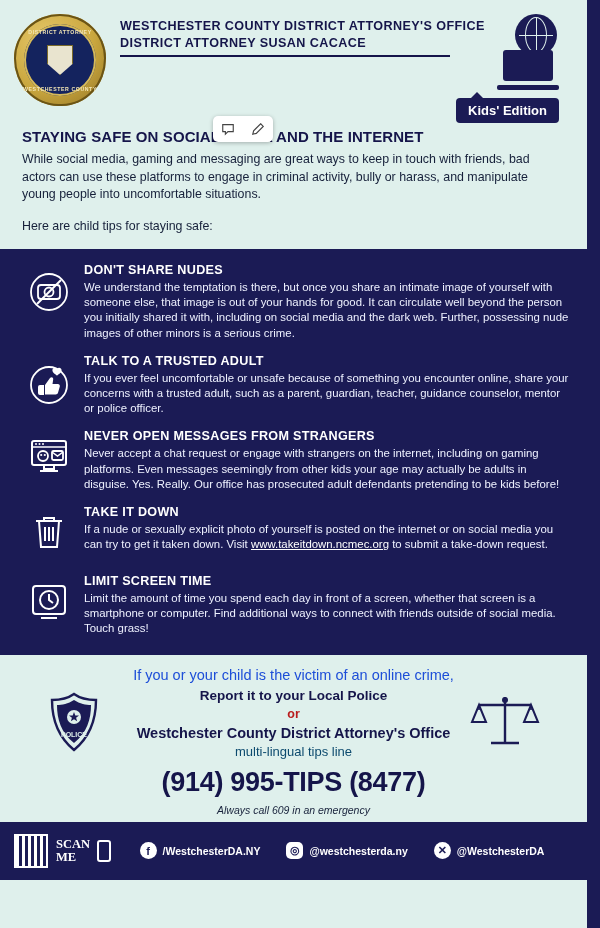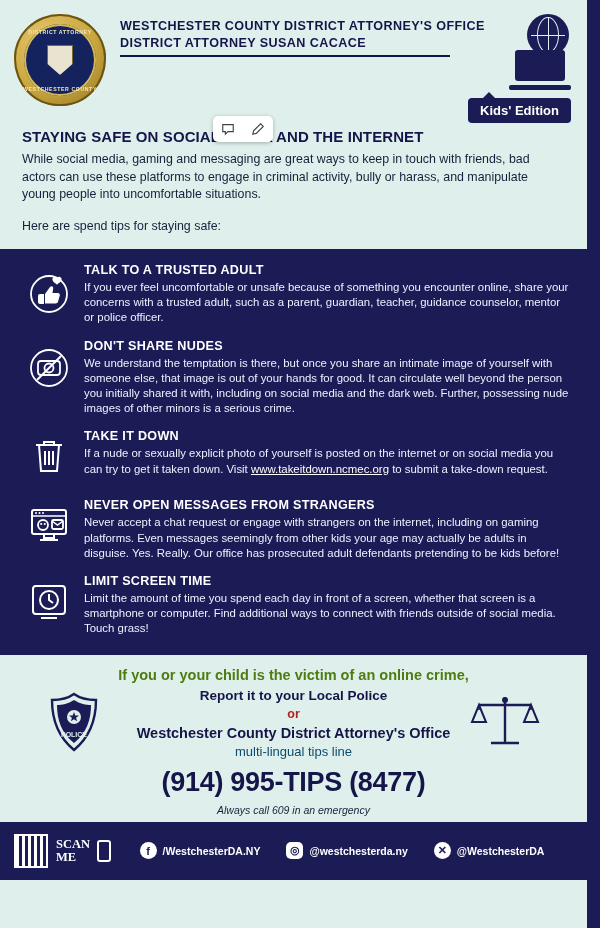--- a/index.html
+++ b/index.html
@@ -48,21 +48,21 @@
 
   .head-text { flex:1; padding-left:14px; padding-top:6px; }
   .head-line1, .head-line2 {
     color:#15154a; font-weight:bold; font-size:12.6px; letter-spacing:.4px; line-height:17px;
   }
   .big-title { margin-top:8px; font-size:30px; font-weight:bold; letter-spacing:-.2px; }
   .big-title .digital { background:#b9d4ea; color:#1b2a5e; padding:0 4px; }
   .big-title .safety { color:#15154a; }
   .rule { height:2px; background:#15154a; width:330px; margin-top:3px; }
 
-  .dev-art { position:absolute; right:16px; top:14px; width:86px; height:96px; }
+  .dev-art { position:absolute; right:28px; top:14px; width:86px; height:96px; }
   .globe { position:absolute; right:2px; top:0; width:42px; height:42px; border-radius:50%; background:#1b1b55; }
   .globe:before {
     content:""; position:absolute; left:50%; top:3px; bottom:3px; width:1px; background:#dff0ec;
   }
   .globe:after {
     content:""; position:absolute; left:4px; right:4px; top:50%; height:1px; background:#dff0ec;
   }
   .globe .ring {
     position:absolute; left:10px; top:3px; width:22px; height:36px;
     border:1px solid #dff0ec; border-radius:50%;
@@ -106,21 +106,21 @@
     flex:0 0 62px; width:62px; height:56px; display:flex; align-items:flex-start; justify-content:center;
     padding-top:4px;
   }
   .tip .body { flex:1; padding-left:4px; }
   .tip h3 { margin:0 0 3px 0; font-size:12.6px; font-weight:bold; letter-spacing:.3px; }
   .tip p { margin:0; font-size:11.4px; line-height:15.2px; color:#eef1ff; }
   .tip a { color:#ffffff; text-decoration:underline; }
 
   
   .contact { background:#dff0ec; text-align:center; padding:12px 10px 6px 10px; position:relative; }
-  .contact .l1 { font-size:14.5px; font-weight:bold; color:#4d7c0f; }
+  .contact .l1 { font-size:14.5px; font-weight:normal; color:#1d4ed8; }
   .contact .l2 { font-size:13.5px; font-weight:bold; color:#15154a; margin-top:5px; }
   .contact .l3 { font-size:12.5px; font-weight:bold; color:#b91c1c; margin-top:4px; }
   .contact .l4 { font-size:14.5px; font-weight:bold; color:#15154a; margin-top:4px; }
   .contact .l5 { font-size:13px; color:#0c4a6e; margin-top:3px; }
   .contact .phone { font-size:27px; font-weight:bold; color:#15154a; margin-top:8px; letter-spacing:-.3px; }
   .contact .note { font-size:10.5px; font-style:italic; color:#16203a; margin-top:6px; }
   .badge-art { position:absolute; left:46px; top:36px; width:56px; height:62px; }
   .scales-art { position:absolute; right:46px; top:36px; width:72px; height:58px; }
 
   
@@ -182,67 +182,52 @@
         <svg width="14" height="14" viewBox="0 0 16 16">
             <path d="M11 2l3 3-8 8-4 1 1-4z" fill="none" stroke="#444" stroke-width="1.3"></path>
           </svg>
       </span>
     </div>
   </div>
 
   <div class="intro">
     <h2>STAYING SAFE ON SOCIAL MEDIA AND THE INTERNET</h2>
     <p>While social media, gaming and messaging are great ways to keep in touch with friends, bad actors can use these platforms to engage in criminal activity, bully or harass, and manipulate young people into uncomfortable situations.</p>
-    <p class="tips">Here are spend tips for staying safe:</p>
+    <p class="tips">Here are child tips for staying safe:</p>
   </div>
 
   <div class="tips-block">
+
+    <div class="tip">
+      <div class="icon-wrap">
+        <svg width="50" height="50" viewBox="0 0 50 50">
+          <circle cx="25" cy="25" r="18" fill="none" stroke="#fff" stroke-width="1.8"></circle>
+          <rect x="14" y="18" width="22" height="14" rx="3" fill="none" stroke="#fff" stroke-width="1.8"></rect>
+          <circle cx="25" cy="25" r="4.5" fill="none" stroke="#fff" stroke-width="1.8"></circle>
+          <line x1="13" y1="37" x2="37" y2="13" stroke="#fff" stroke-width="2"></line>
+        </svg>
+      </div>
+      <div class="body">
+        <h3>DON'T SHARE NUDES</h3>
+        <p>We understand the temptation is there, but once you share an intimate image of yourself with someone else, that image is out of your hands for good. It can circulate well beyond the person you initially shared it with, including on social media and the dark web. Further, possessing nude images of other minors is a serious crime.</p>
+      </div>
+    </div>
 
     <div class="tip">
       <div class="icon-wrap">
         <svg width="50" height="50" viewBox="0 0 50 50">
           <circle cx="25" cy="27" r="18" fill="none" stroke="#fff" stroke-width="1.8"></circle>
           <path d="M20 27v10h-4a2 2 0 0 1-2-2v-6a2 2 0 0 1 2-2z" fill="#fff"></path>
           <path d="M21 27l5-7c1.2-1.6 3.6-.6 3.2 1.4L28.5 26h5.3c1.4 0 2.4 1.3 2 2.6l-1.8 6.1c-.3 1-1.2 1.7-2.3 1.7H21z" fill="#fff"></path>
           <path d="M33 11c1.4-2 4.6-1.2 4.6 1.3 0 2.3-3.2 4.3-4.6 5.3-1.4-1-4.6-3-4.6-5.3 0-2.5 3.2-3.3 4.6-1.3z" fill="#fff"></path>
         </svg>
       </div>
       <div class="body">
         <h3>TALK TO A TRUSTED ADULT</h3>
         <p>If you ever feel uncomfortable or unsafe because of something you encounter online, share your concerns with a trusted adult, such as a parent, guardian, teacher, guidance counselor, mentor or police officer.</p>
-      </div>
-    </div>
-
-    <div class="tip">
-      <div class="icon-wrap">
-        <svg width="50" height="50" viewBox="0 0 50 50">
-          <circle cx="25" cy="25" r="18" fill="none" stroke="#fff" stroke-width="1.8"></circle>
-          <rect x="14" y="18" width="22" height="14" rx="3" fill="none" stroke="#fff" stroke-width="1.8"></rect>
-          <circle cx="25" cy="25" r="4.5" fill="none" stroke="#fff" stroke-width="1.8"></circle>
-          <line x1="13" y1="37" x2="37" y2="13" stroke="#fff" stroke-width="2"></line>
-        </svg>
-      </div>
-      <div class="body">
-        <h3>DON'T SHARE NUDES</h3>
-        <p>We understand the temptation is there, but once you share an intimate image of yourself with someone else, that image is out of your hands for good. It can circulate well beyond the person you initially shared it with, including on social media and the dark web. Further, possessing nude images of other minors is a serious crime.</p>
-      </div>
-    </div>
-
-    <div class="tip">
-      <div class="icon-wrap">
-        <svg width="48" height="48" viewBox="0 0 48 48">
-          <path d="M11 12h26" stroke="#fff" stroke-width="2" fill="none"></path>
-          <path d="M19 12V9h10v3" stroke="#fff" stroke-width="2" fill="none"></path>
-          <path d="M14 12h20l-2 26H16z" stroke="#fff" stroke-width="2" fill="none"></path>
-          <path d="M20 18v14M24 18v14M28 18v14" stroke="#fff" stroke-width="2"></path>
-        </svg>
-      </div>
-      <div class="body">
-        <h3>TAKE IT DOWN</h3>
-        <p><span>If a nude or sexually explicit photo of yourself is posted on the internet or on social media you can try to get it taken down. Visit </span><a href="#">www.takeitdown.ncmec.org</a><span> to submit a take-down request.</span></p>
       </div>
     </div>
 
     <div class="tip">
       <div class="icon-wrap">
         <svg width="50" height="46" viewBox="0 0 50 46">
           <rect x="8" y="8" width="34" height="24" rx="2" fill="none" stroke="#fff" stroke-width="2"></rect>
           <path d="M8 14h34" stroke="#fff" stroke-width="1.6"></path>
           <circle cx="12" cy="11" r="1" fill="#fff"></circle>
             <circle cx="15.5" cy="11" r="1" fill="#fff"></circle>
@@ -256,20 +241,35 @@
         </svg>
       </div>
       <div class="body">
         <h3>NEVER OPEN MESSAGES FROM STRANGERS</h3>
         <p>Never accept a chat request or engage with strangers on the internet, including on gaming platforms. Even messages seemingly from other kids your age may actually be adults in disguise. Yes. Really. Our office has prosecuted adult defendants pretending to be kids before!</p>
       </div>
     </div>
 
     <div class="tip">
       <div class="icon-wrap">
+        <svg width="48" height="48" viewBox="0 0 48 48">
+          <path d="M11 12h26" stroke="#fff" stroke-width="2" fill="none"></path>
+          <path d="M19 12V9h10v3" stroke="#fff" stroke-width="2" fill="none"></path>
+          <path d="M14 12h20l-2 26H16z" stroke="#fff" stroke-width="2" fill="none"></path>
+          <path d="M20 18v14M24 18v14M28 18v14" stroke="#fff" stroke-width="2"></path>
+        </svg>
+      </div>
+      <div class="body">
+        <h3>TAKE IT DOWN</h3>
+        <p><span>If a nude or sexually explicit photo of yourself is posted on the internet or on social media you can try to get it taken down. Visit </span><a href="#">www.takeitdown.ncmec.org</a><span> to submit a take-down request.</span></p>
+      </div>
+    </div>
+
+    <div class="tip">
+      <div class="icon-wrap">
         <svg width="48" height="46" viewBox="0 0 48 46">
           <rect x="8" y="8" width="32" height="28" rx="3" fill="none" stroke="#fff" stroke-width="2"></rect>
           <circle cx="24" cy="22" r="9" fill="none" stroke="#fff" stroke-width="2"></circle>
           <path d="M24 16v6l4 3" stroke="#fff" stroke-width="2" fill="none"></path>
           <path d="M16 40h16" stroke="#fff" stroke-width="2"></path>
         </svg>
       </div>
       <div class="body">
         <h3>LIMIT SCREEN TIME</h3>
         <p>Limit the amount of time you spend each day in front of a screen, whether that screen is a smartphone or computer. Find additional ways to connect with friends outside of social media.  Touch grass!</p>

